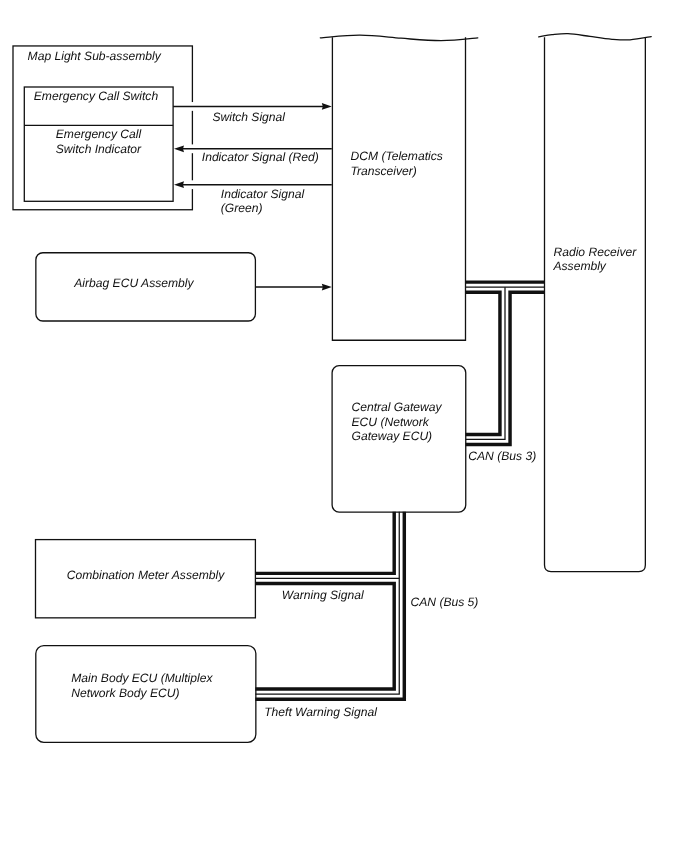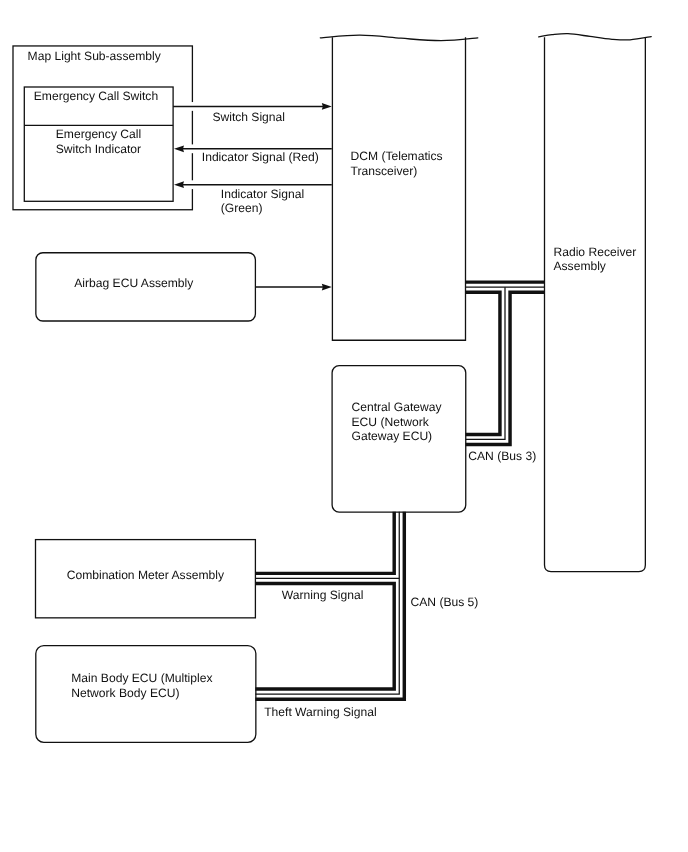--- a/index.html
+++ b/index.html
@@ -1,17 +1,17 @@
 <!DOCTYPE html>
 <html><head>
 <meta charset="utf-8">
 <style>
   html,body{margin:0;padding:0;background:#ffffff;}
   body{width:688px;height:852px;overflow:hidden;font-family:"Liberation Sans",sans-serif;}
-  #stage{position:relative;width:688px;height:852px;background:#1d4ed8;}
+  #stage{position:relative;width:688px;height:852px;background:#1d4ed8;font-style:italic;}
   svg{display:block;shape-rendering:geometricPrecision;}
   svg text{font-family:"Liberation Sans",sans-serif;font-size:12.1px;fill:#111111;
             white-space:pre;text-rendering:geometricPrecision;}
 </style>
 </head>
 <body>
 
 <div id="stage">
 <svg width="688" height="852" viewBox="0 0 688 852" xmlns="http://www.w3.org/2000/svg">
 <rect x="0" y="0" width="688" height="852" fill="#ffffff"></rect>

